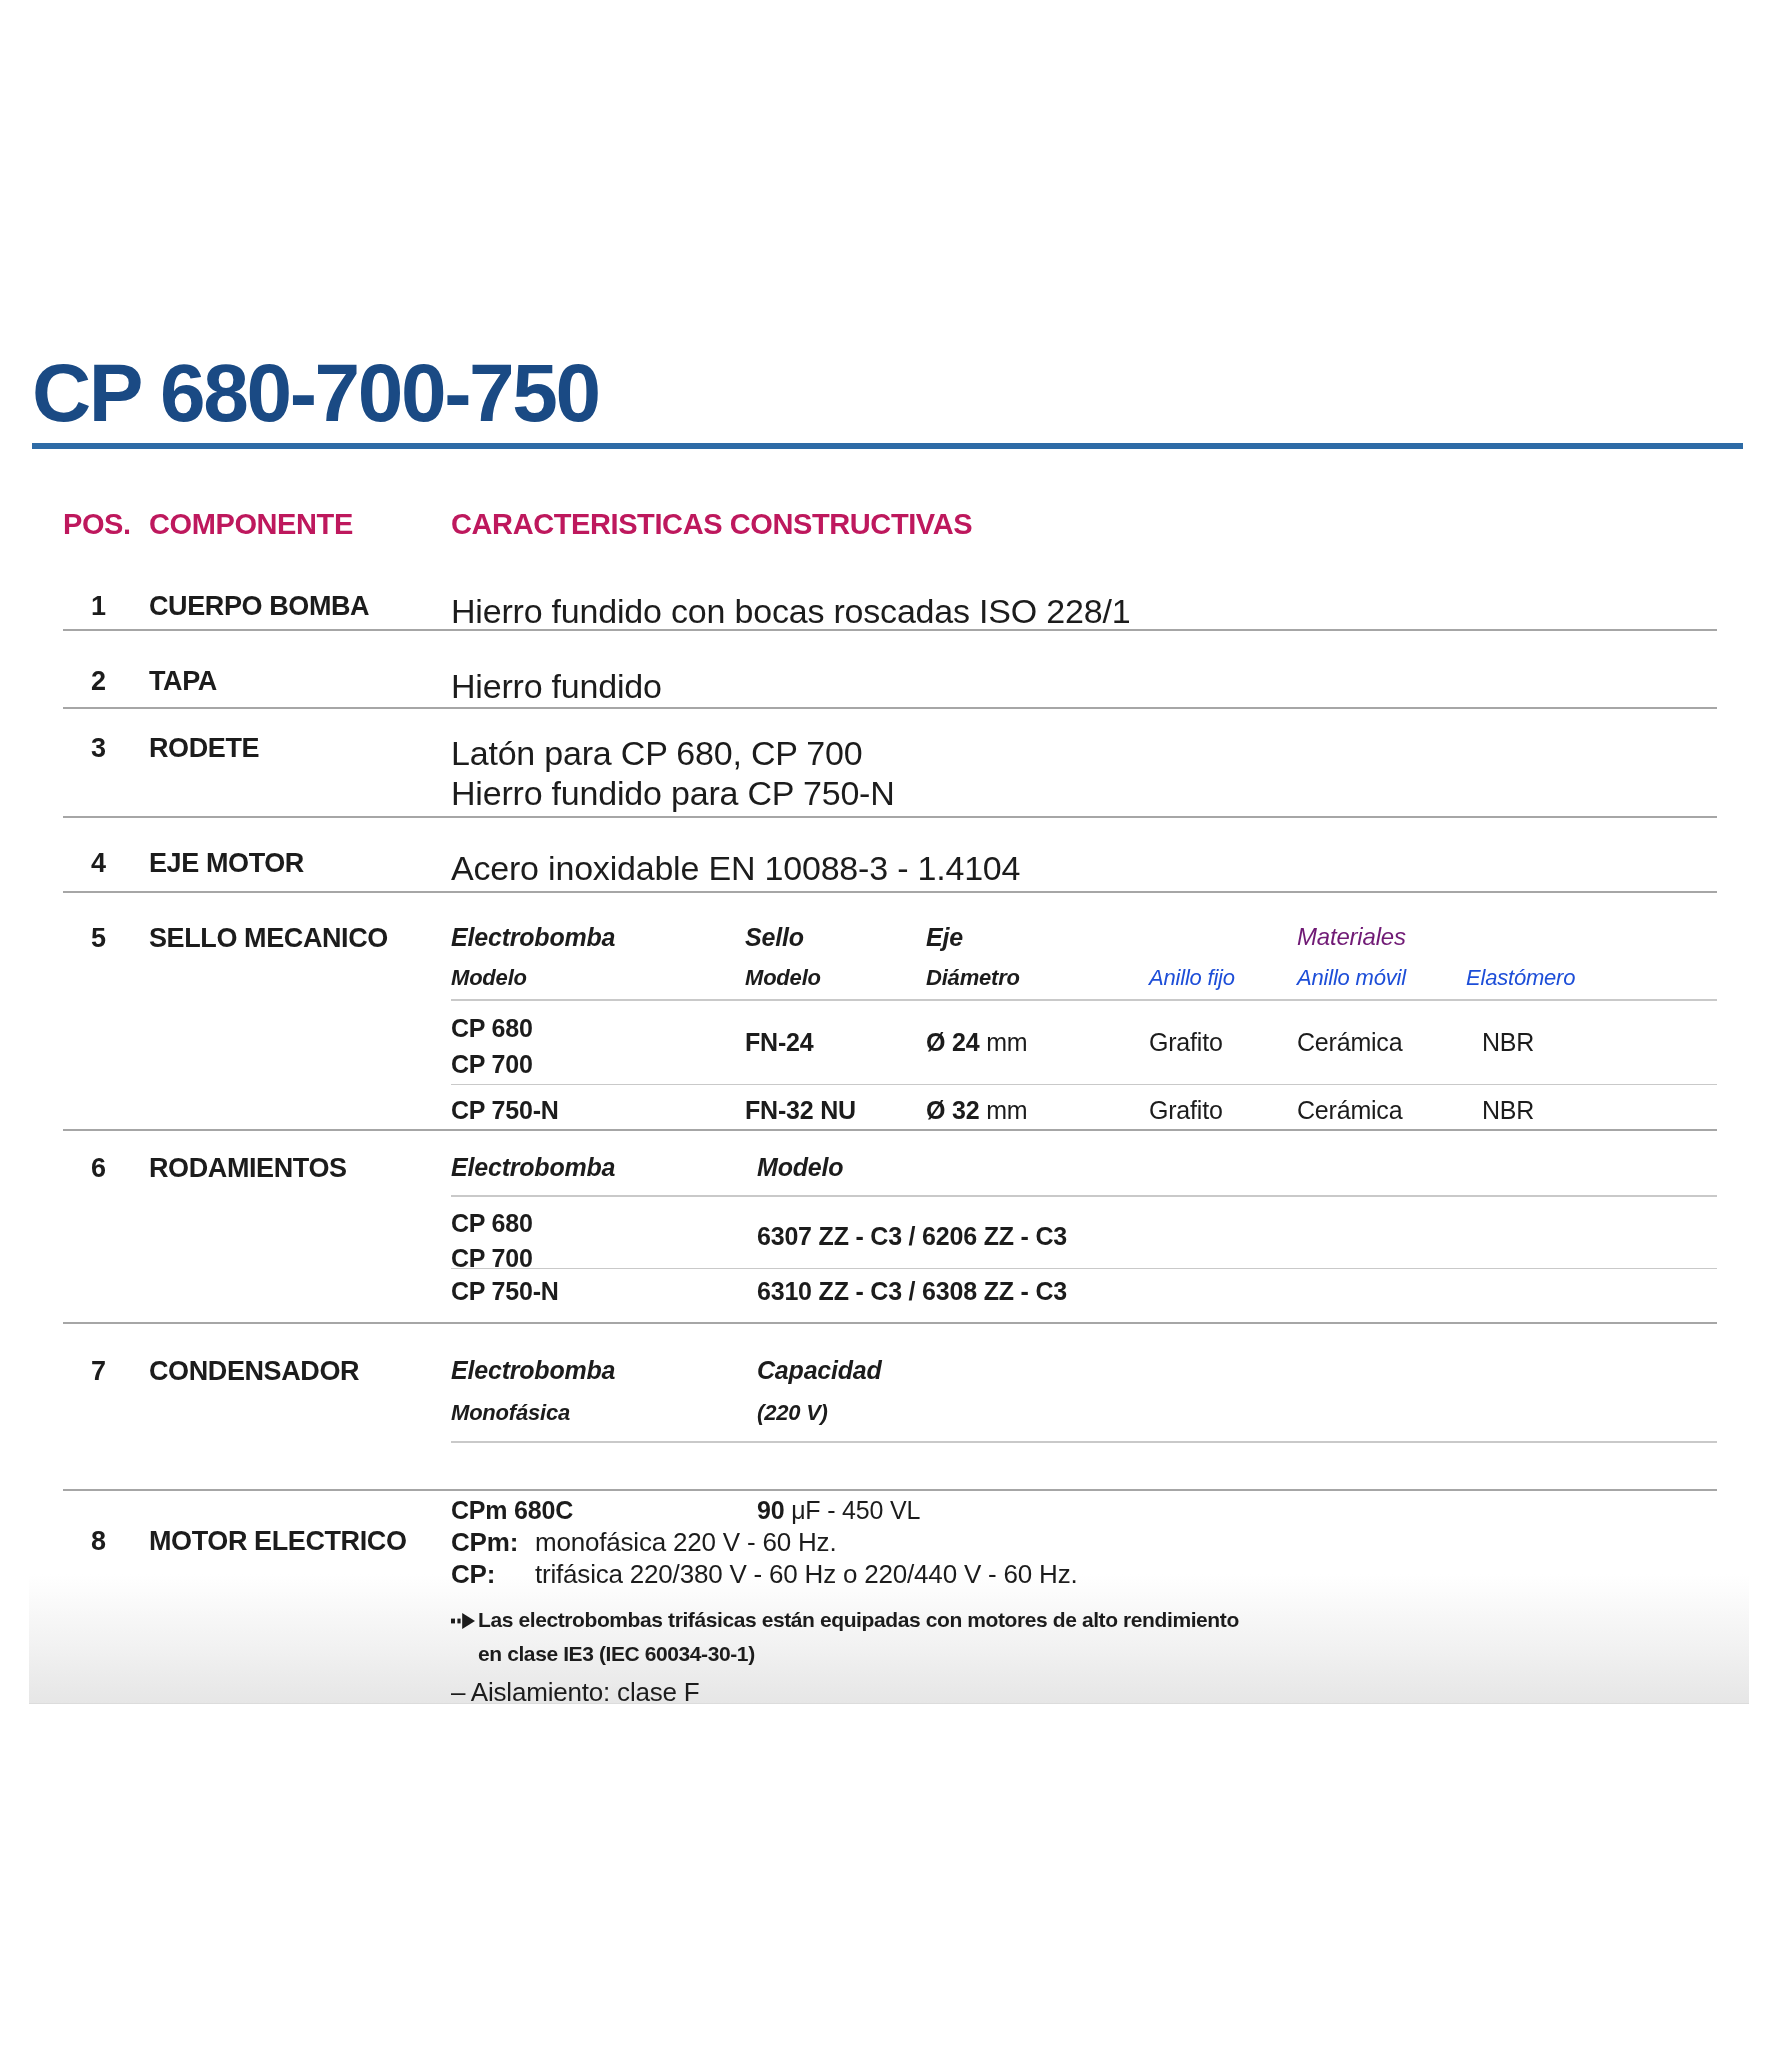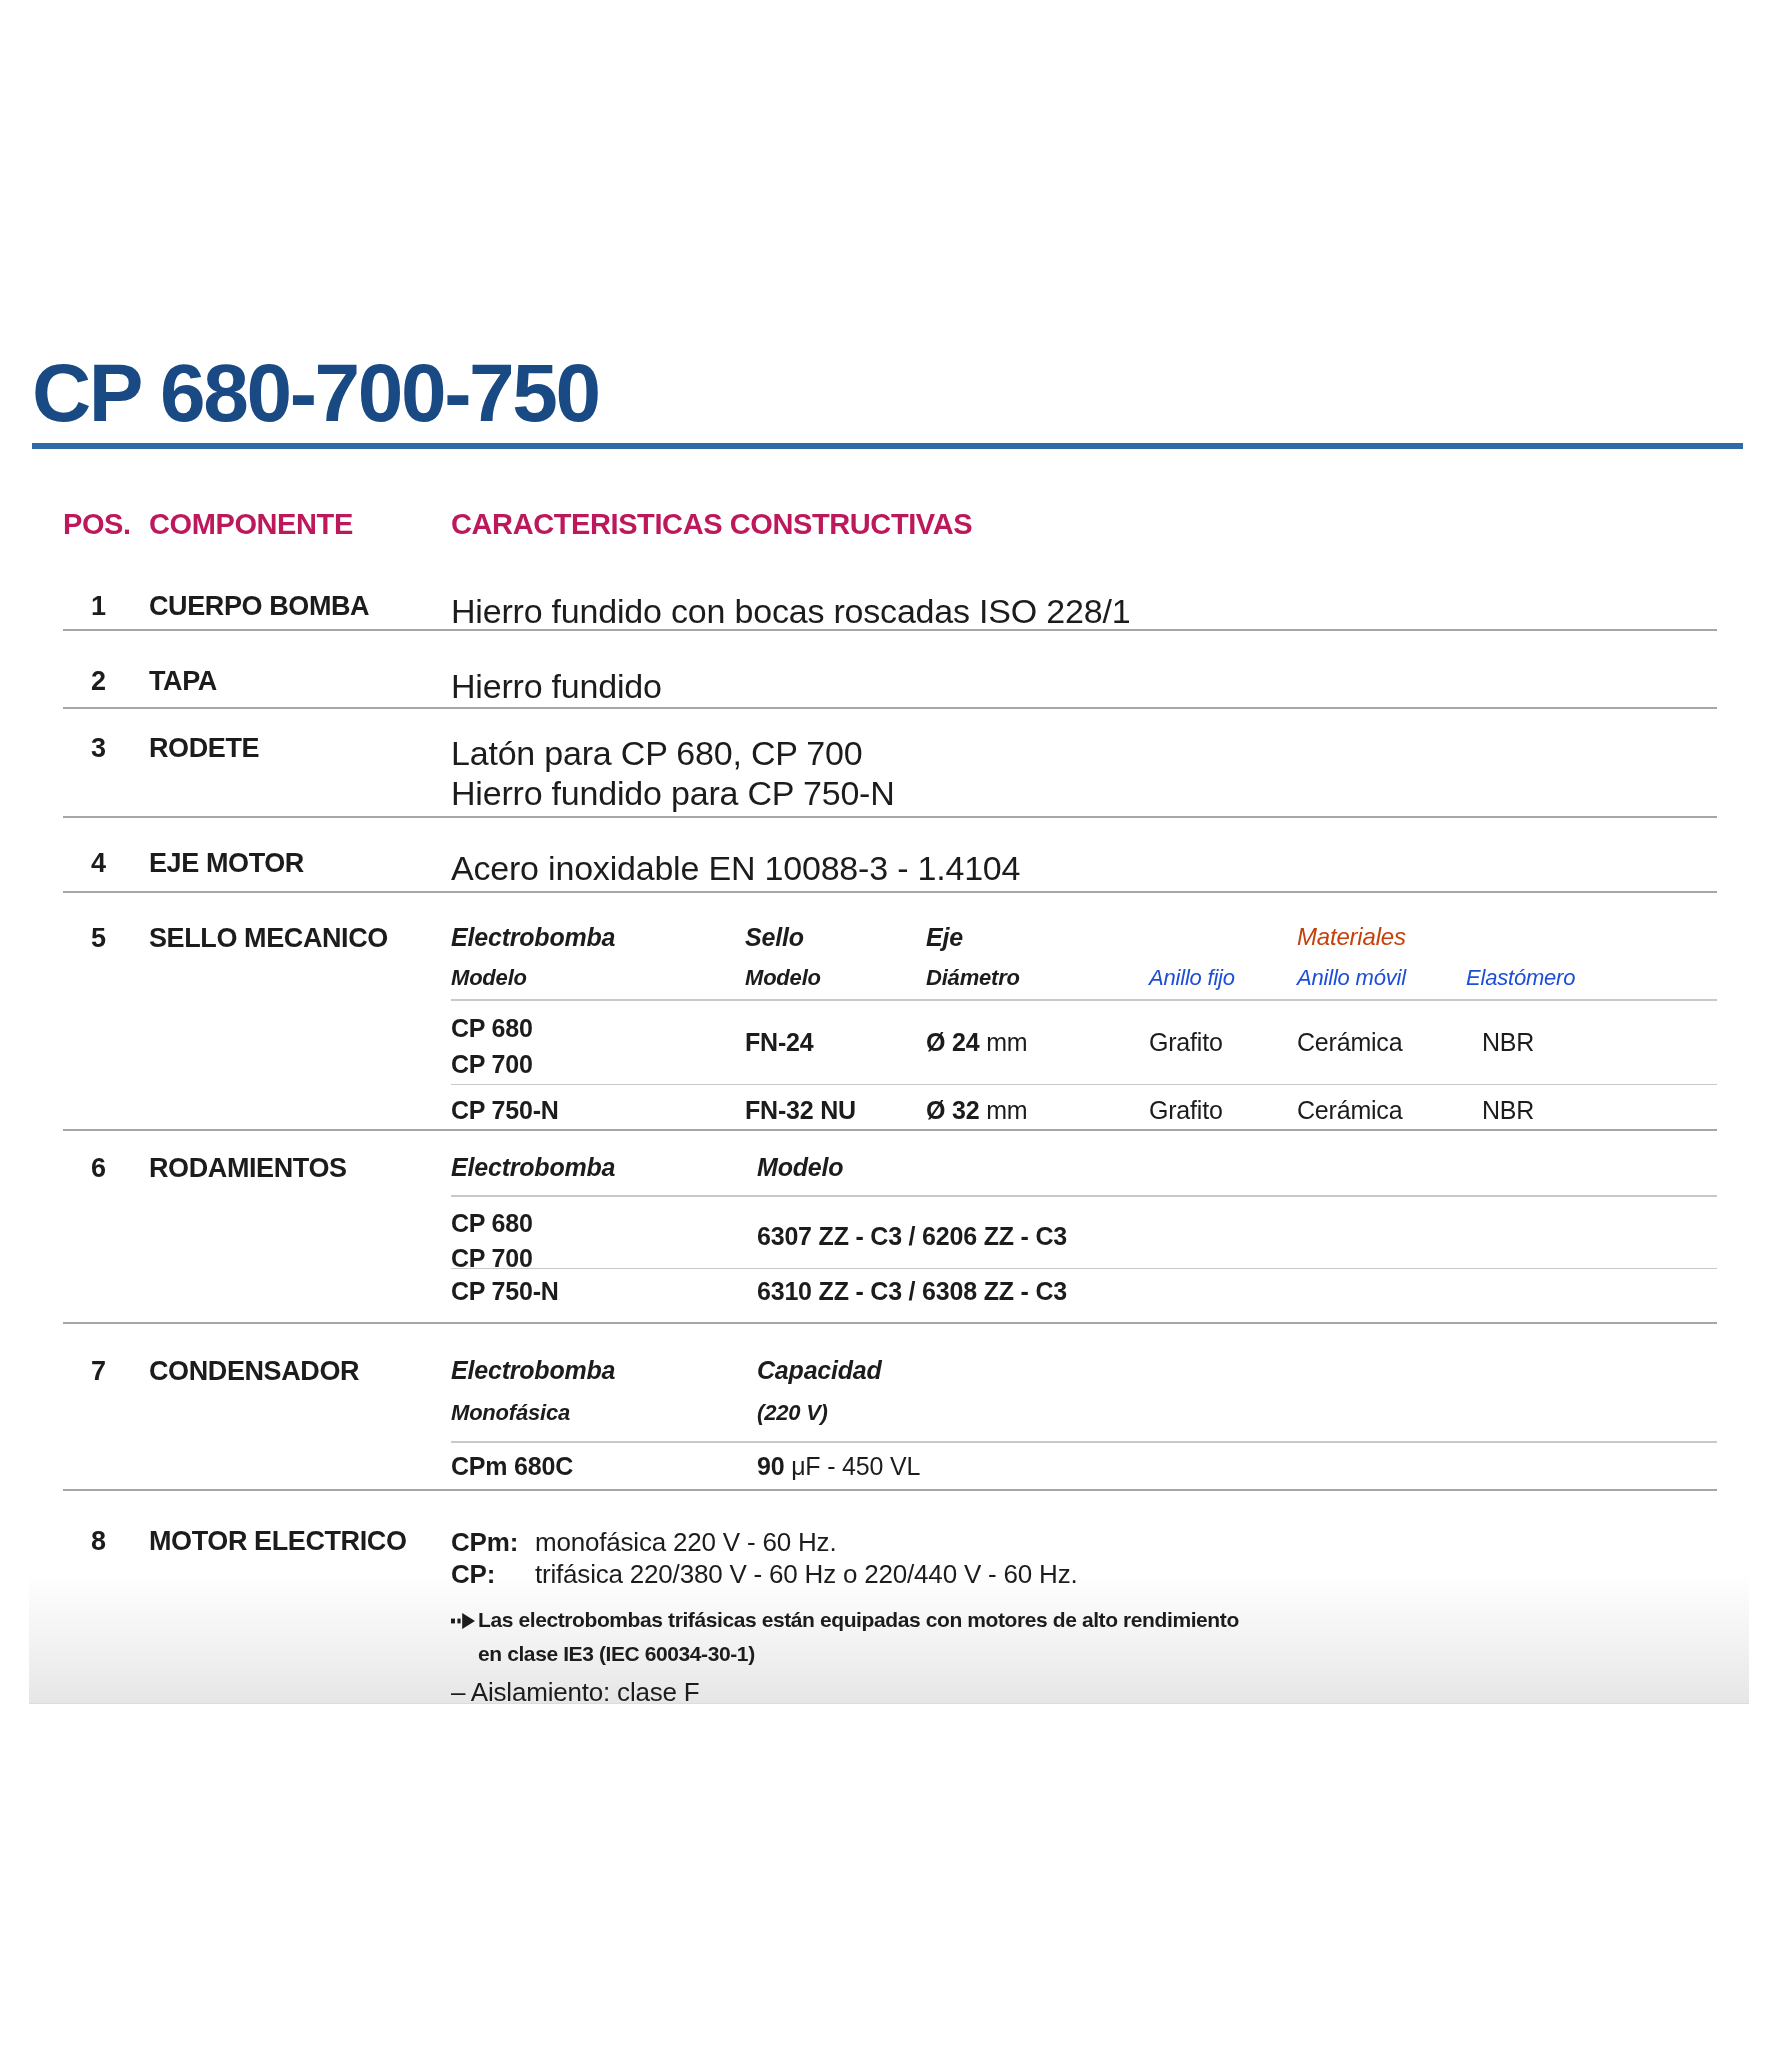--- a/index.html
+++ b/index.html
@@ -36,37 +36,37 @@
   .num{padding-left:28px;font-weight:bold;font-size:27px;}
   .comp{font-weight:bold;font-size:27px;letter-spacing:-0.4px;}
   .txt{font-size:34px;letter-spacing:-0.2px;line-height:40px;}
   
   .sub{box-sizing:border-box;}
   .sg{display:grid;box-sizing:border-box;}
   .seal-cols{grid-template-columns:294px 181px 223px 148px 169px 1fr;}
   .two-cols{grid-template-columns:306px 1fr;}
   .it-b{font-style:italic;font-weight:bold;font-size:25px;letter-spacing:-0.2px;}
   .it-b-sm{font-style:italic;font-weight:bold;font-size:22px;letter-spacing:-0.2px;}
-  .it-reg{font-style:italic;font-size:24px;color:#c2410c;letter-spacing:-0.2px;}
+  .it-reg{font-style:italic;font-size:24px;color:#701a75;letter-spacing:-0.2px;}
   .it-sm{font-style:italic;font-size:22px;color:#1d4ed8;letter-spacing:-0.2px;}
   .val-b{font-weight:bold;font-size:25px;letter-spacing:-0.2px;}
   .val{font-size:25px;letter-spacing:-0.2px;}
   .sub-div{height:1.6px;background:#c9c9c9;}
   .seal-h1{height:42px;}
   .seal-h2{height:34px;}
   .seal-r1{height:83px;align-items:center;}
   .seal-r1 .stack{align-self:start;padding-top:9.7px;line-height:36px;}
   .seal-r2{padding-top:11.3px;}
   .brg-h{height:42px;}
   .brg-r1{height:71px;align-items:center;}
   .brg-r1 .stack{align-self:start;padding-top:9.7px;line-height:35px;}
   .brg-r2{padding-top:8px;}
   .cap-h1{height:44px;}
   .cap-h2{height:41px;}
-  .cap-r1{padding-top:9.7px;}
+  .cap-r1{padding-top:9.7px;margin-top:44px;}
   .indent-sm{padding-left:16px;}
   
   .m-line{font-size:26px;line-height:32px;letter-spacing:-0.2px;}
   .m-label{display:inline-block;width:77px;font-weight:bold;}
   .m-note{display:flex;margin-top:13px;}
   .arrow-icon{flex:0 0 27px;padding-top:9.7px;}
   .m-note-text{font-weight:bold;font-size:21px;line-height:34px;letter-spacing:-0.4px;}
   .m-aisl{margin-top:6.4px;font-size:26px;letter-spacing:-0.2px;}
 </style>
 </head>

